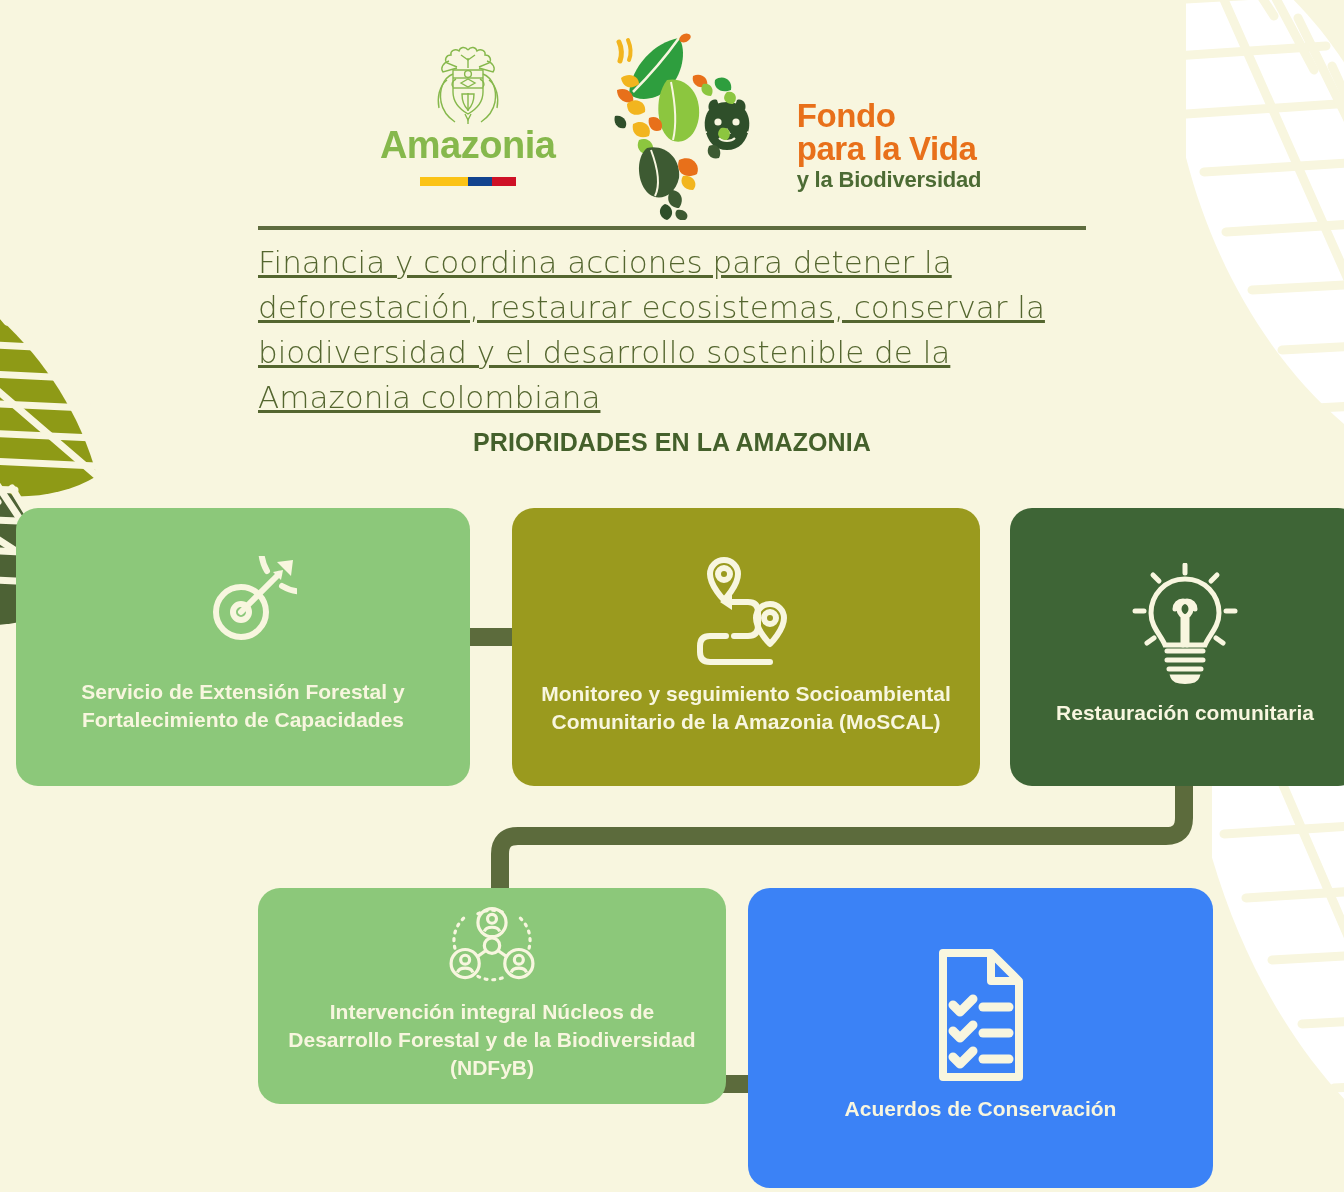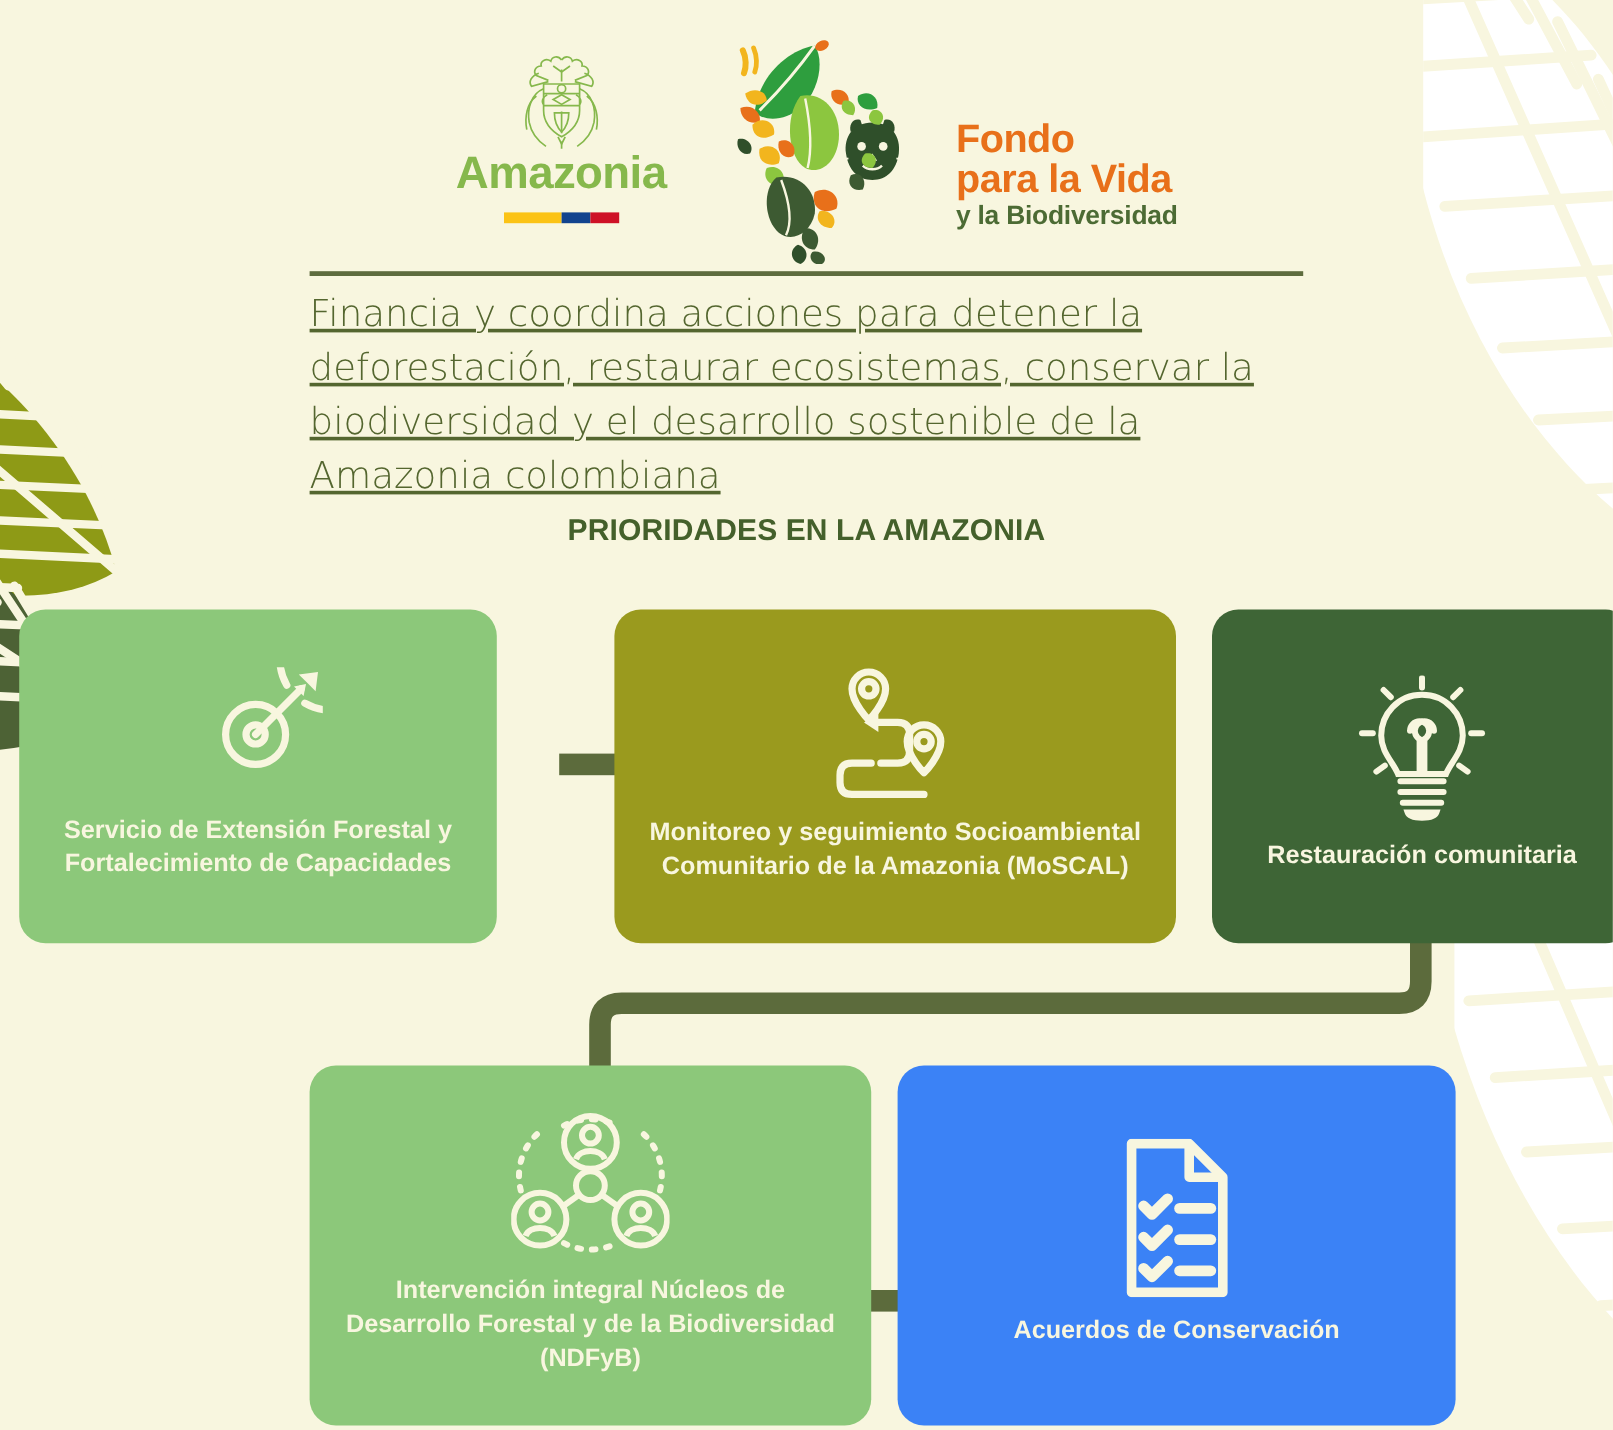--- a/index.html
+++ b/index.html
@@ -138,24 +138,24 @@
   }
   .card .ic { display: block; }
   .card .cap {
     text-align: center;
     font-weight: bold;
     font-size: 21px;
     line-height: 28px;
     margin-top: 14px;
   }
 
-  .c1 { left: 16px;   top: 508px;  width: 398px; height: 278px; background: #8CC87A; }
+  .c1 { left: 16px;   top: 508px;  width: 454px; height: 278px; background: #8CC87A; }
   .c2 { left: 512px;  top: 508px;  width: 468px; height: 278px; background: #9A9A1E; }
   .c3 { left: 1010px; top: 508px;  width: 350px; height: 278px; background: #3E6536; }
-  .c4 { left: 258px;  top: 888px;  width: 468px; height: 300px; background: #8CC87A; }
+  .c4 { left: 258px;  top: 888px;  width: 468px; height: 216px; background: #8CC87A; }
   .c5 { left: 748px;  top: 888px;  width: 465px; height: 300px; background: #3b82f6; }
 
   
   .conn { position: absolute; background: #5C6B3C; z-index: 1; }
   .conn-1-2 { left: 466px;  top: 628px;  width: 54px; height: 18px; }
   .conn-4-5 { left: 718px;  top: 1075px; width: 38px; height: 18px; }
   .conn-svg { position: absolute; left: 460px; top: 770px; width: 760px; height: 130px; z-index: 1; }
 </style>
 </head>
 <body>

